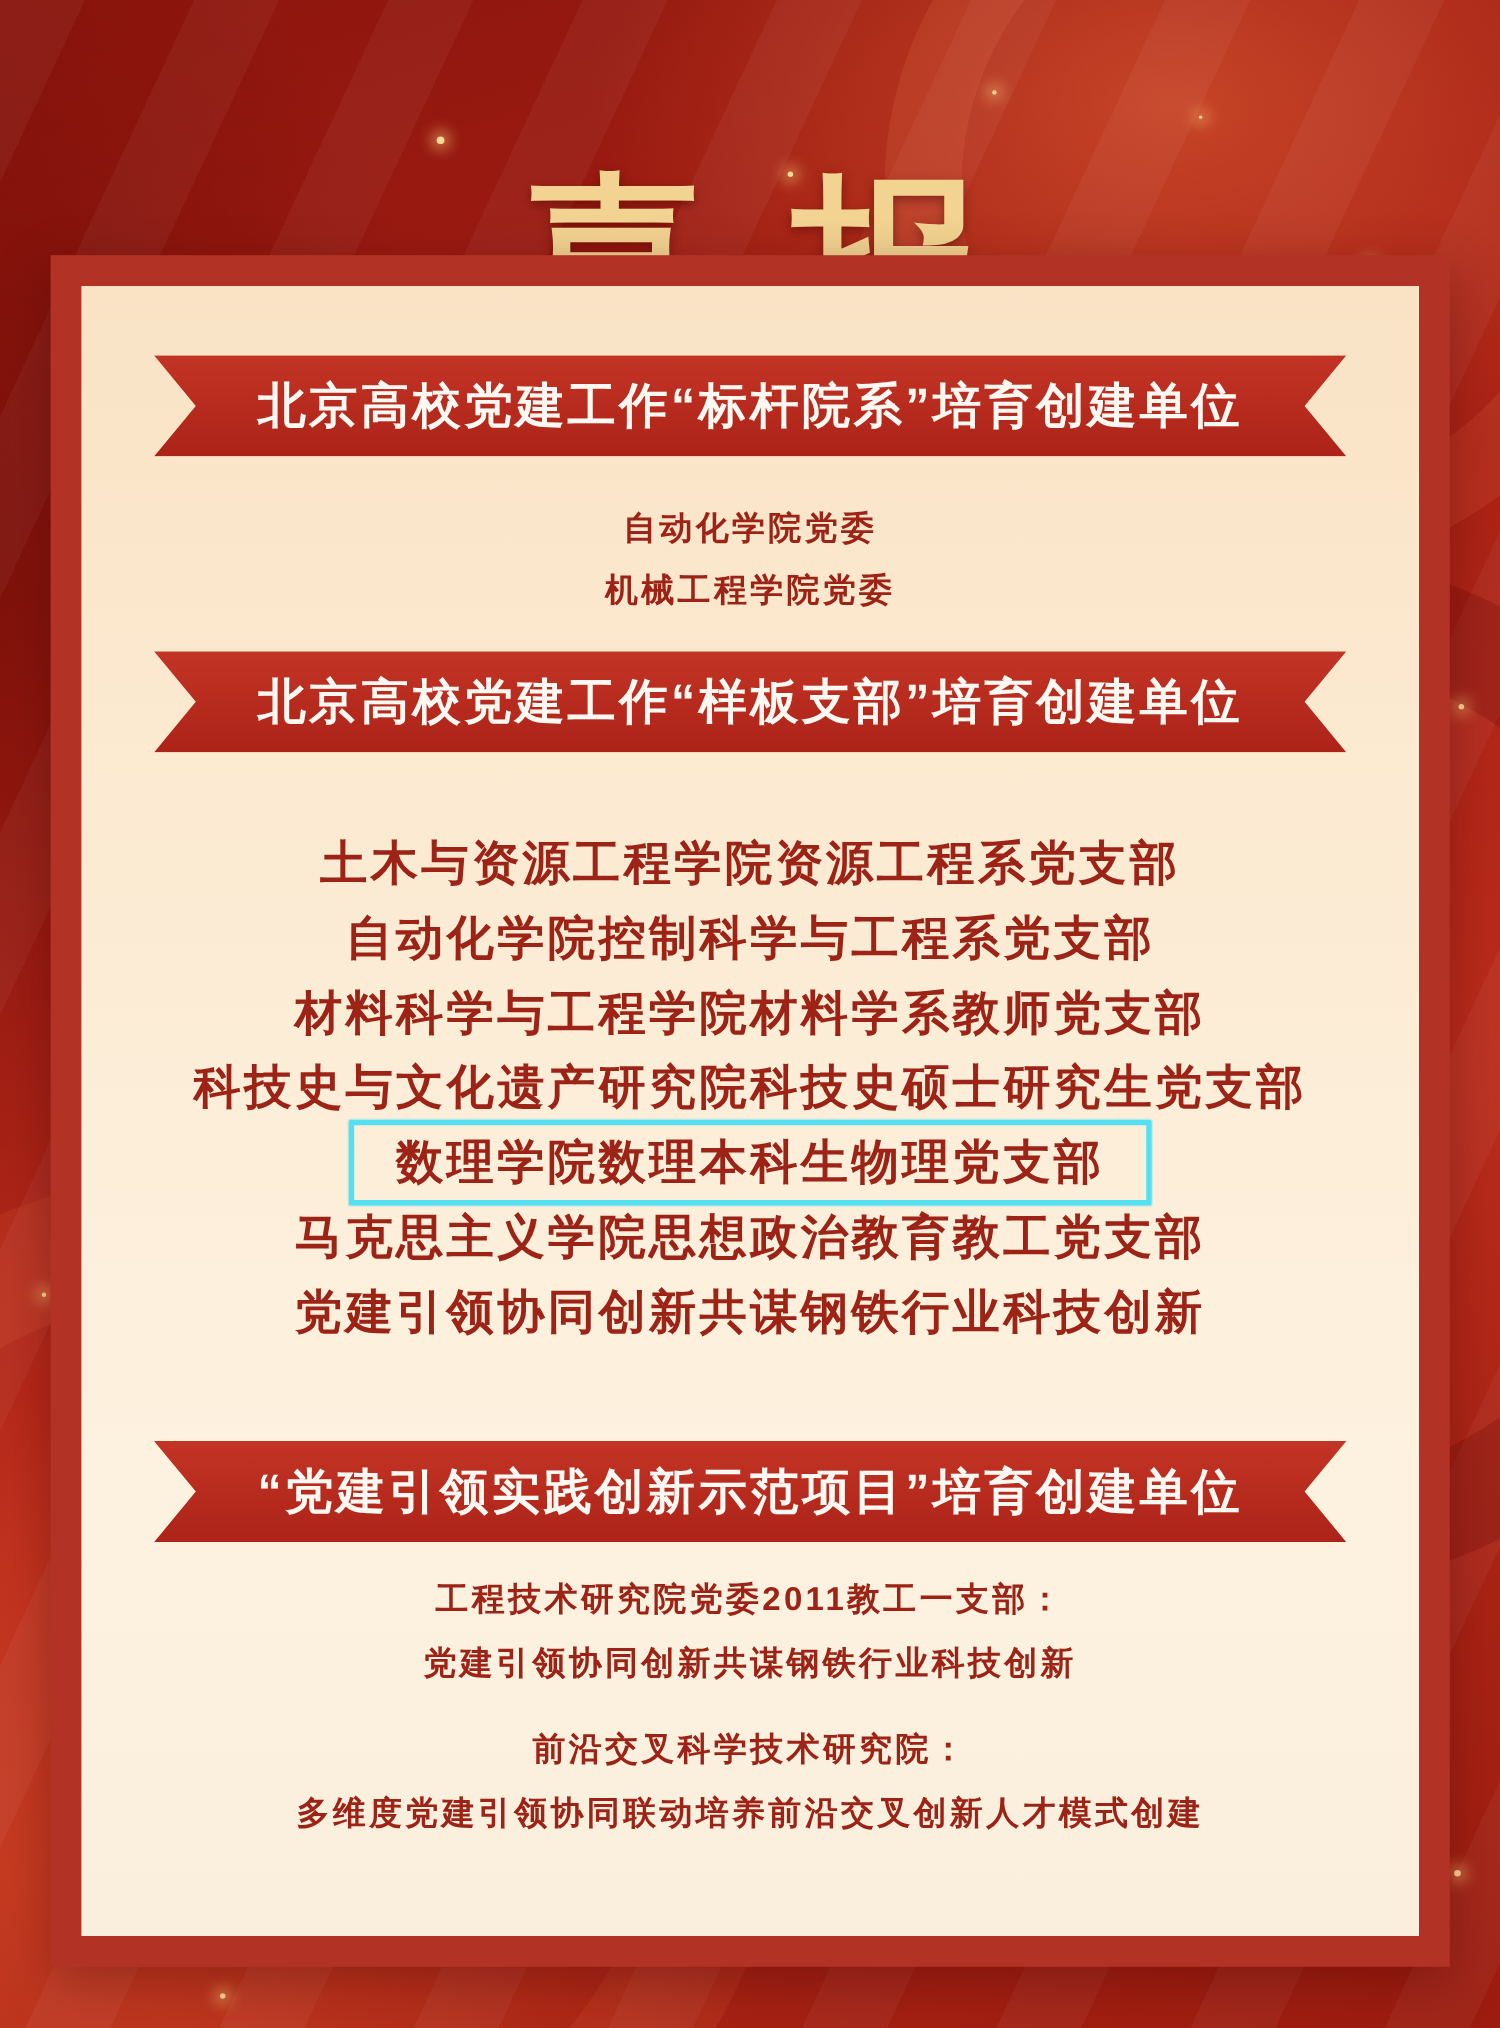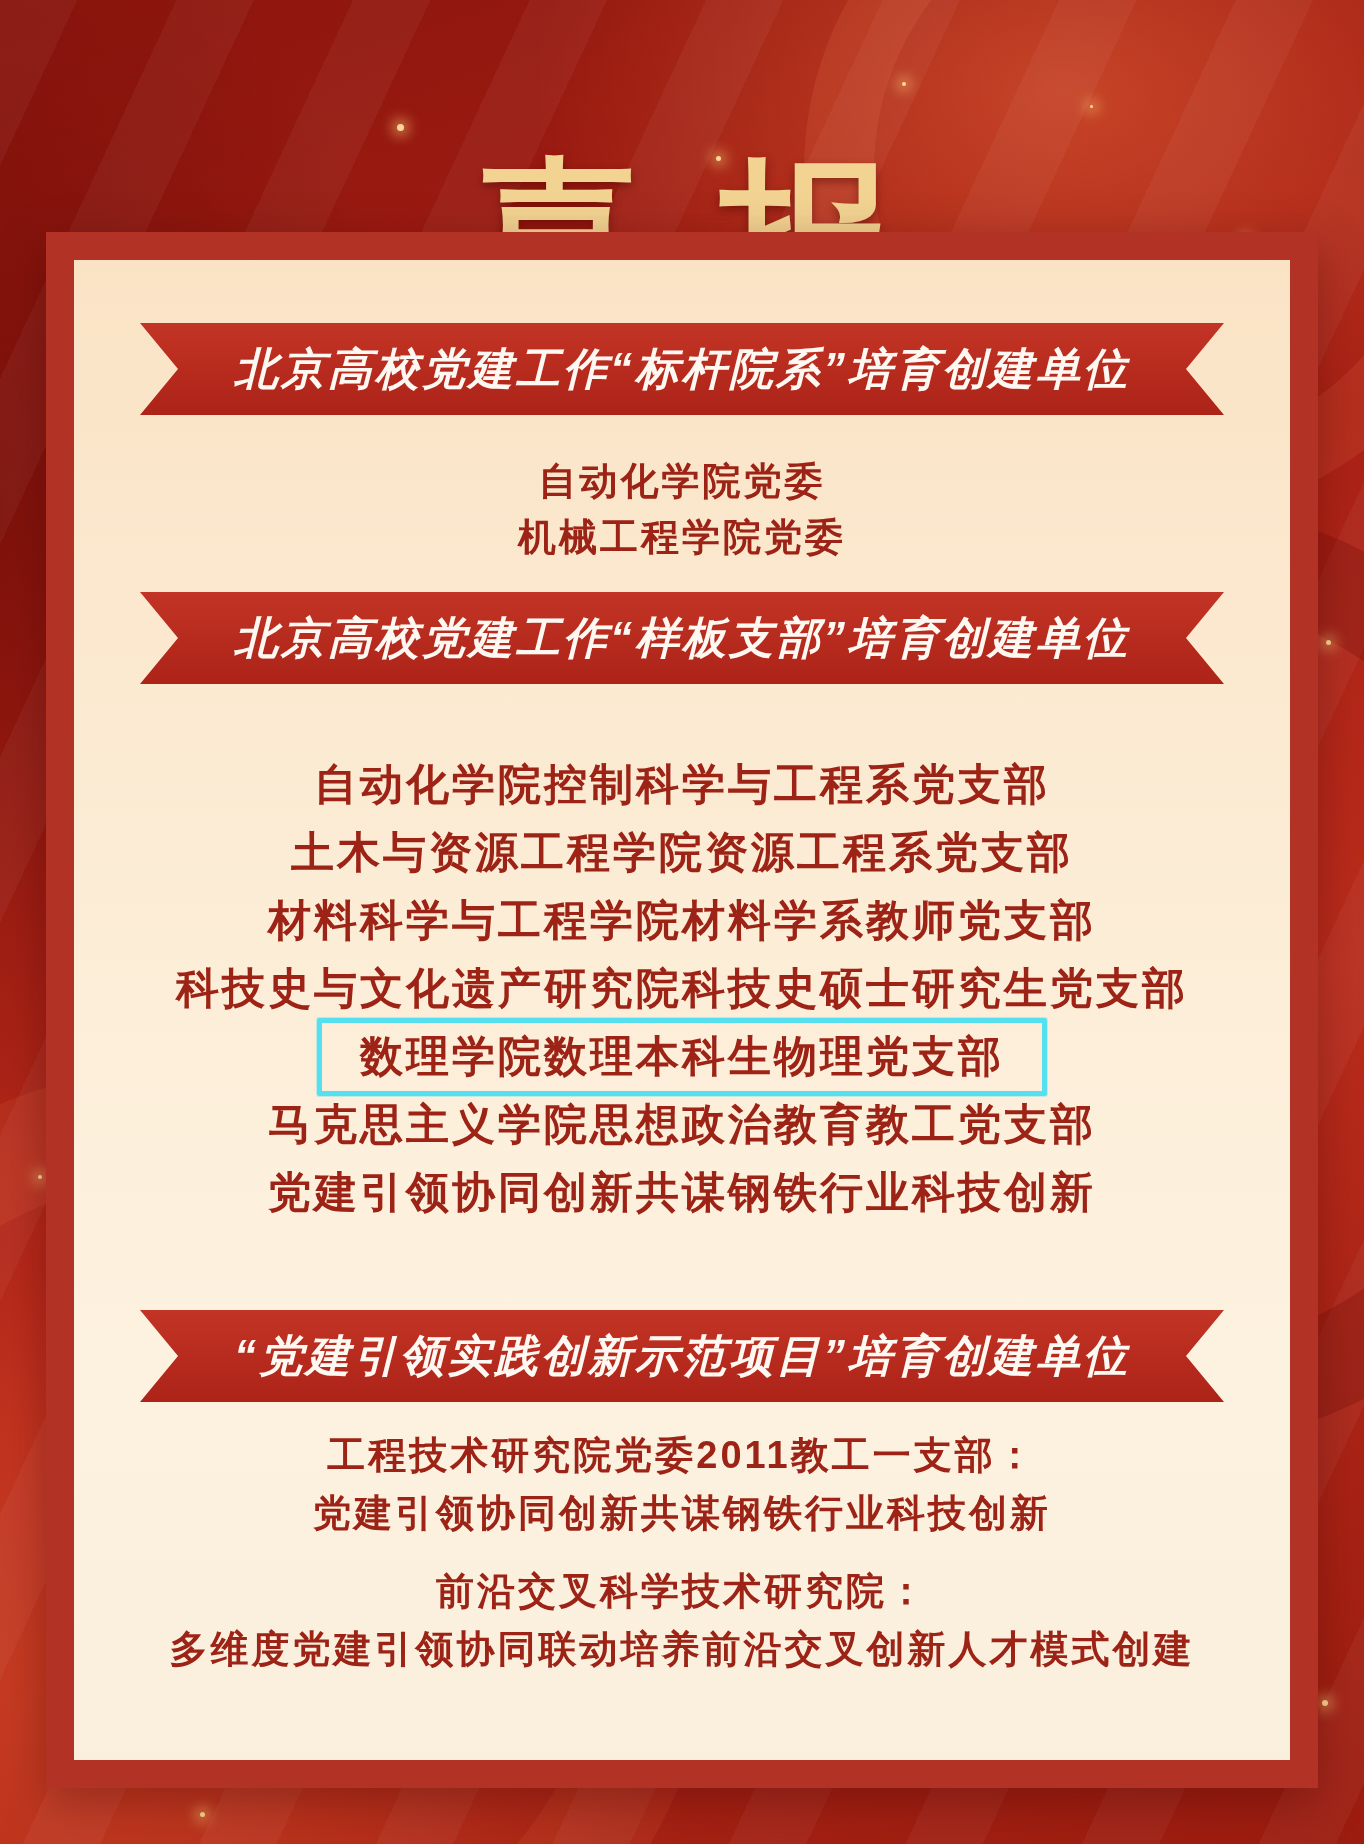--- a/index.html
+++ b/index.html
@@ -50,32 +50,32 @@
   }
   .panel {
     position: absolute; inset: 28px;
     background: linear-gradient(180deg, #fae3c5 0%, #fcedd7 45%, #fdf2e0 75%, #faeedd 100%);
   }
 
   .ribbon {
     position: absolute; left: 66px; width: 1084px; height: 92px;
     background: linear-gradient(180deg, #c23425 0%, #ad2318 100%);
     clip-path: polygon(0 0, 100% 0, calc(100% - 38px) 50%, 100% 100%, 0 100%, 38px 50%);
-    display: flex; align-items: center; justify-content: center; font-style: italic;
+    display: flex; align-items: center; justify-content: center;
   }
   .ribbon-label {
     color: #fdf8f2; font-size: 44px; font-weight: bold;
     letter-spacing: 3px; white-space: nowrap;
   }
   .ribbon-1 { top: 63px; }
   .ribbon-2 { top: 332px; }
   .ribbon-3 { top: 1050px; }
 
   .text-line {
-    color: #9c2315; font-weight: bold; font-size: 38px;
+    color: #9c2315; font-weight: bold; font-size: 30px;
     letter-spacing: 3px; text-align: center; white-space: nowrap;
   }
   .committee-list { position: absolute; top: 193px; left: 0; right: 0; }
   .committee-list .text-line { height: 56px; line-height: 56px; }
 
   .branch-list { position: absolute; top: 491px; left: 0; right: 0; }
   .branch-row { height: 68px; display: flex; align-items: center; justify-content: center; }
   .branch-row .text-line { font-size: 43px; }
   .highlight-box {
     border: 5px solid #55e0f2;
@@ -122,24 +122,24 @@
         <div class="text-line">自动化学院党委</div>
         <div class="text-line">机械工程学院党委</div>
       </div>
 
       <div class="ribbon ribbon-2">
         <span class="ribbon-label">北京高校党建工作“样板支部”培育创建单位</span>
       </div>
 
       <div class="branch-list">
         <div class="branch-row">
-          <span class="text-line">自动化学院控制科学与工程系党支部</span>
+          <span class="text-line">土木与资源工程学院资源工程系党支部</span>
         </div>
         <div class="branch-row">
-          <span class="text-line">土木与资源工程学院资源工程系党支部</span>
+          <span class="text-line">自动化学院控制科学与工程系党支部</span>
         </div>
         <div class="branch-row">
           <span class="text-line">材料科学与工程学院材料学系教师党支部</span>
         </div>
         <div class="branch-row">
           <span class="text-line">科技史与文化遗产研究院科技史硕士研究生党支部</span>
         </div>
         <div class="branch-row">
           <span class="text-line highlight-box">数理学院数理本科生物理党支部</span>
         </div>

